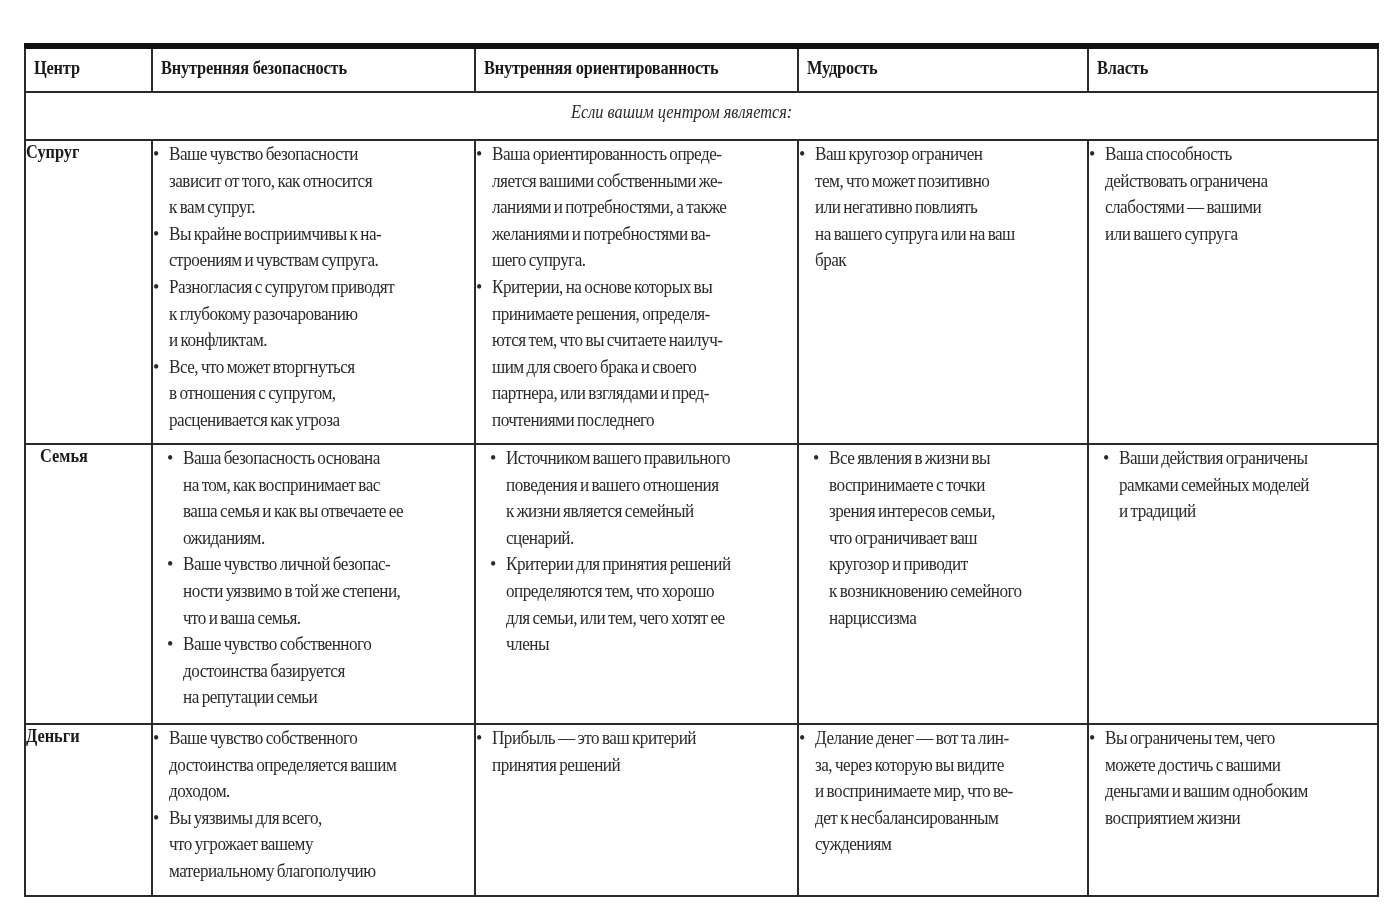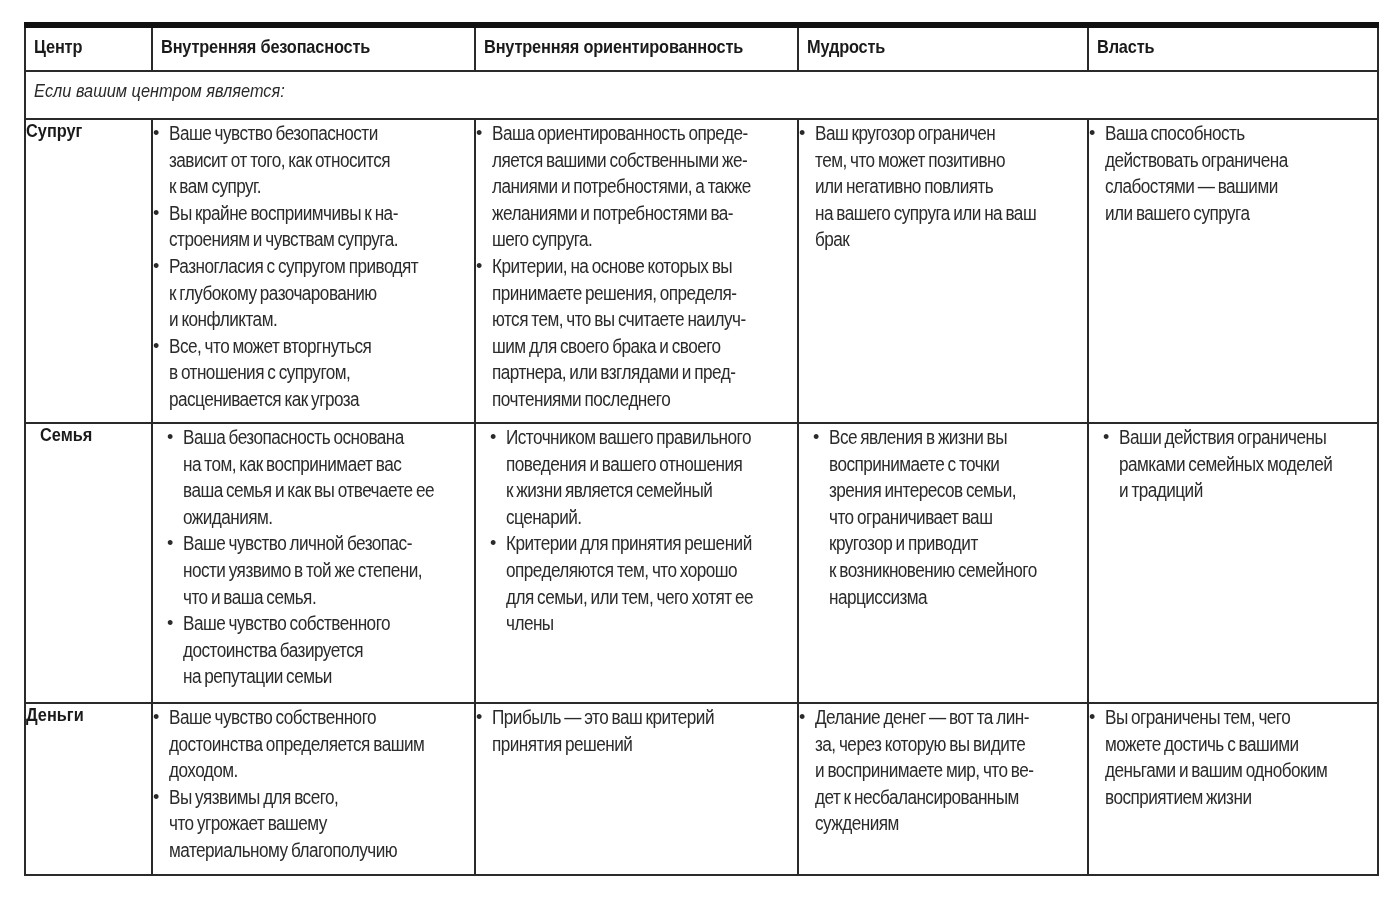--- a/index.html
+++ b/index.html
@@ -11,22 +11,23 @@
       width: 1400px;
       height: 919px;
       position: relative;
       overflow: hidden;
       font-family: "Liberation Sans", sans-serif;
       color: #1a1a1a;
     }
     .table-wrap {
       position: absolute;
       left: 24px;
-      top: 22px;
+      top: 43px;
       width: 1138px;
+      font-family: Liberation Serif, serif;
     }
     table.centers {
       border-collapse: collapse;
       width: 1353px;
       table-layout: fixed;
       border-top: 6px solid #111111;
       border-left: 2px solid #2a2a2a;
       border-right: 2px solid #2a2a2a;
       border-bottom: 2px solid #2a2a2a;
     }
@@ -55,20 +56,21 @@
       display: inline-block;
       transform: scaleX(0.86);
       transform-origin: left center;
     }
     tr.subheader td {
       height: 38px;
       padding: 8px 12px 0 8px;
       font-style: italic;
       font-size: 19px;
       color: #2a2a2a;
+      text-align: center;
     }
     .sub-text {
       display: inline-block;
       transform: scaleX(0.86);
       transform-origin: left center;
       white-space: nowrap;
     }
     td.row-label {
       padding: 8px 8px 0 8px;
       font-weight: bold;

